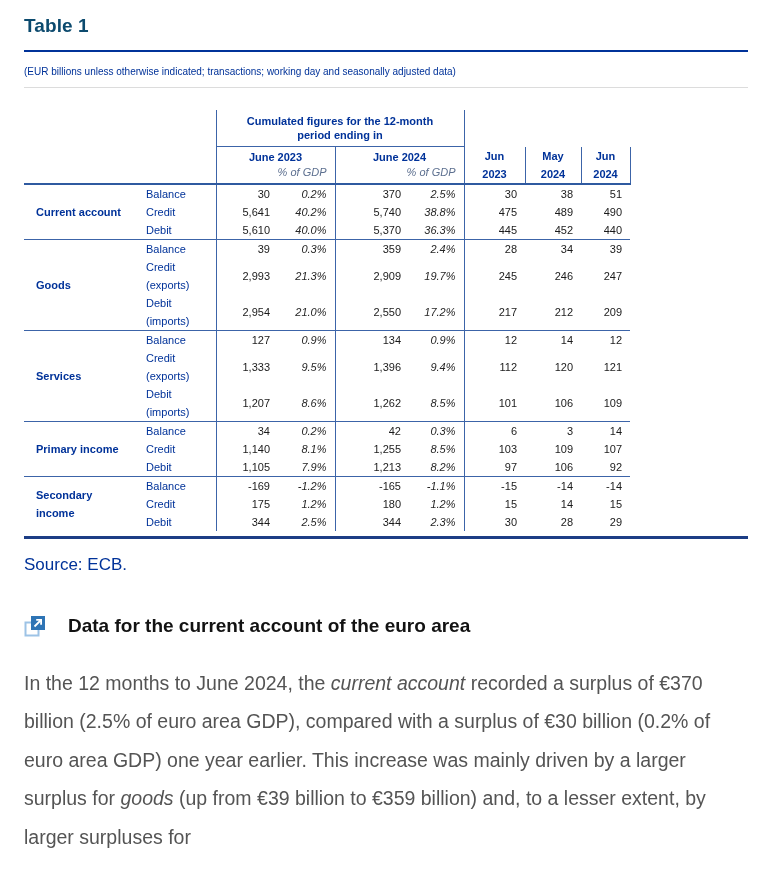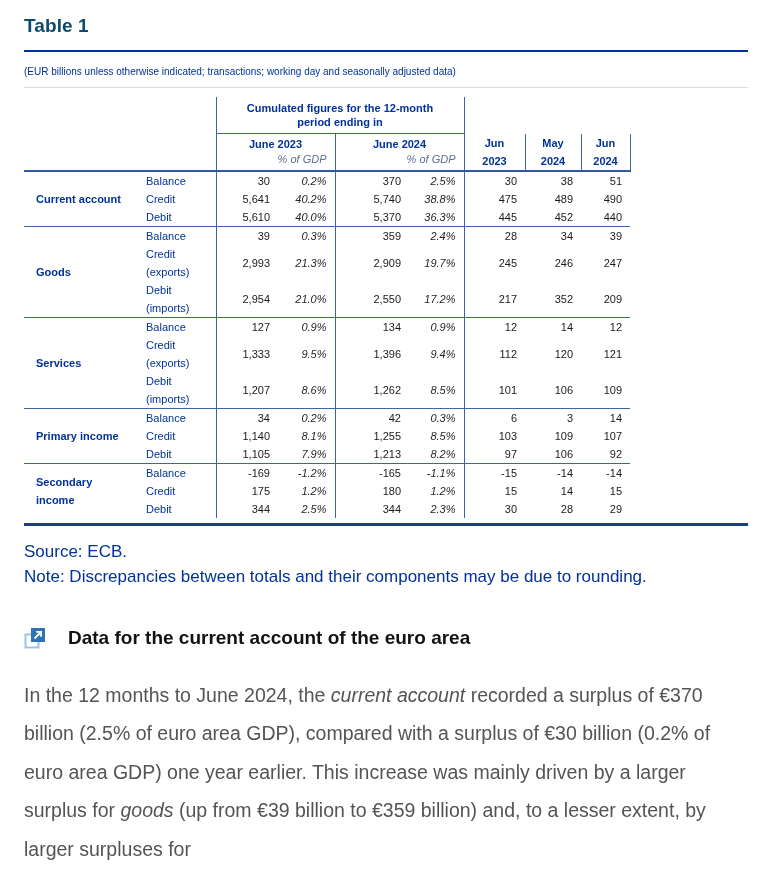--- a/index.html
+++ b/index.html
@@ -11,21 +11,21 @@
   }
   .content { padding:15px 24px 0 24px; }
 
   
   .kicker { color:#0c4a6e; font-size:19px; font-weight:700; letter-spacing:0.1px; }
   .page-title { color:#003299; font-size:20px; font-weight:400; margin-top:11px; }
   .title-rule { border:none; border-top:2px solid #003299; margin-top:13px; }
   .subtitle { color:#003299; font-size:10px; margin-top:14px; }
 
   
-  .table-block { margin-top:10px; border-top:1px solid #dcdcdc; padding-top:9px; }
+  .table-block { margin-top:10px; border-top:1px solid #dcdcdc; padding-top:22px; }
   table.ca-table {
     border-collapse:collapse; table-layout:fixed; width:606px; font-size:11px;
   }
   .ca-table td { height:18px; line-height:18px; padding:0 8px; color:#1a1a1a; overflow:hidden; }
   .ca-table .blank { border:none; }
   .ca-table .spanner {
     color:#003299; font-weight:700; text-align:center;
     line-height:14px; padding:4px 16px; height:36px;
     border-left:1px solid #3c64a8; border-right:1px solid #3c64a8; border-bottom:1px solid #3c64a8;
   }
@@ -159,21 +159,21 @@
             <td class="num">246</td>
             <td class="num">247</td>
           </tr>
           <tr>
             <td class="sub-label">Debit (imports)</td>
             <td class="num bl">2,954</td>
             <td class="pct">21.0%</td>
             <td class="num bl">2,550</td>
             <td class="pct">17.2%</td>
             <td class="num bl">217</td>
-            <td class="num">352</td>
+            <td class="num">212</td>
             <td class="num">209</td>
           </tr>
           <tr class="group-start">
             <td class="group-label" rowspan="3">Services</td>
             <td class="sub-label">Balance</td>
             <td class="num bl">127</td>
             <td class="pct">0.9%</td>
             <td class="num bl">134</td>
             <td class="pct">0.9%</td>
             <td class="num bl">12</td>
@@ -262,21 +262,20 @@
             <td class="num">28</td>
             <td class="num">29</td>
           </tr>
         </tbody>
     </table>
     <hr class="thick-rule">
   </div>
 
   <div class="footnotes">
     <div>Source: ECB.</div>
-    <div>Note: Discrepancies between totals and their components may be due to rounding.</div>
   </div>
 
   <div class="data-link">
     <span style="display:inline-flex;">
       <svg width="22" height="22" viewBox="0 0 22 22">
         <rect x="1.5" y="7.5" width="13" height="13" fill="none" stroke="#9dc3e6" stroke-width="2"></rect>
         <rect x="7" y="1" width="14" height="14" fill="#2e74b5"></rect>
         <path d="M10.5 11.5 L16.5 5.5" fill="none" stroke="#ffffff" stroke-width="1.8"></path>
         <path d="M12.2 4.9 L17.1 4.9 L17.1 9.8" fill="none" stroke="#ffffff" stroke-width="1.8"></path>
       </svg>

